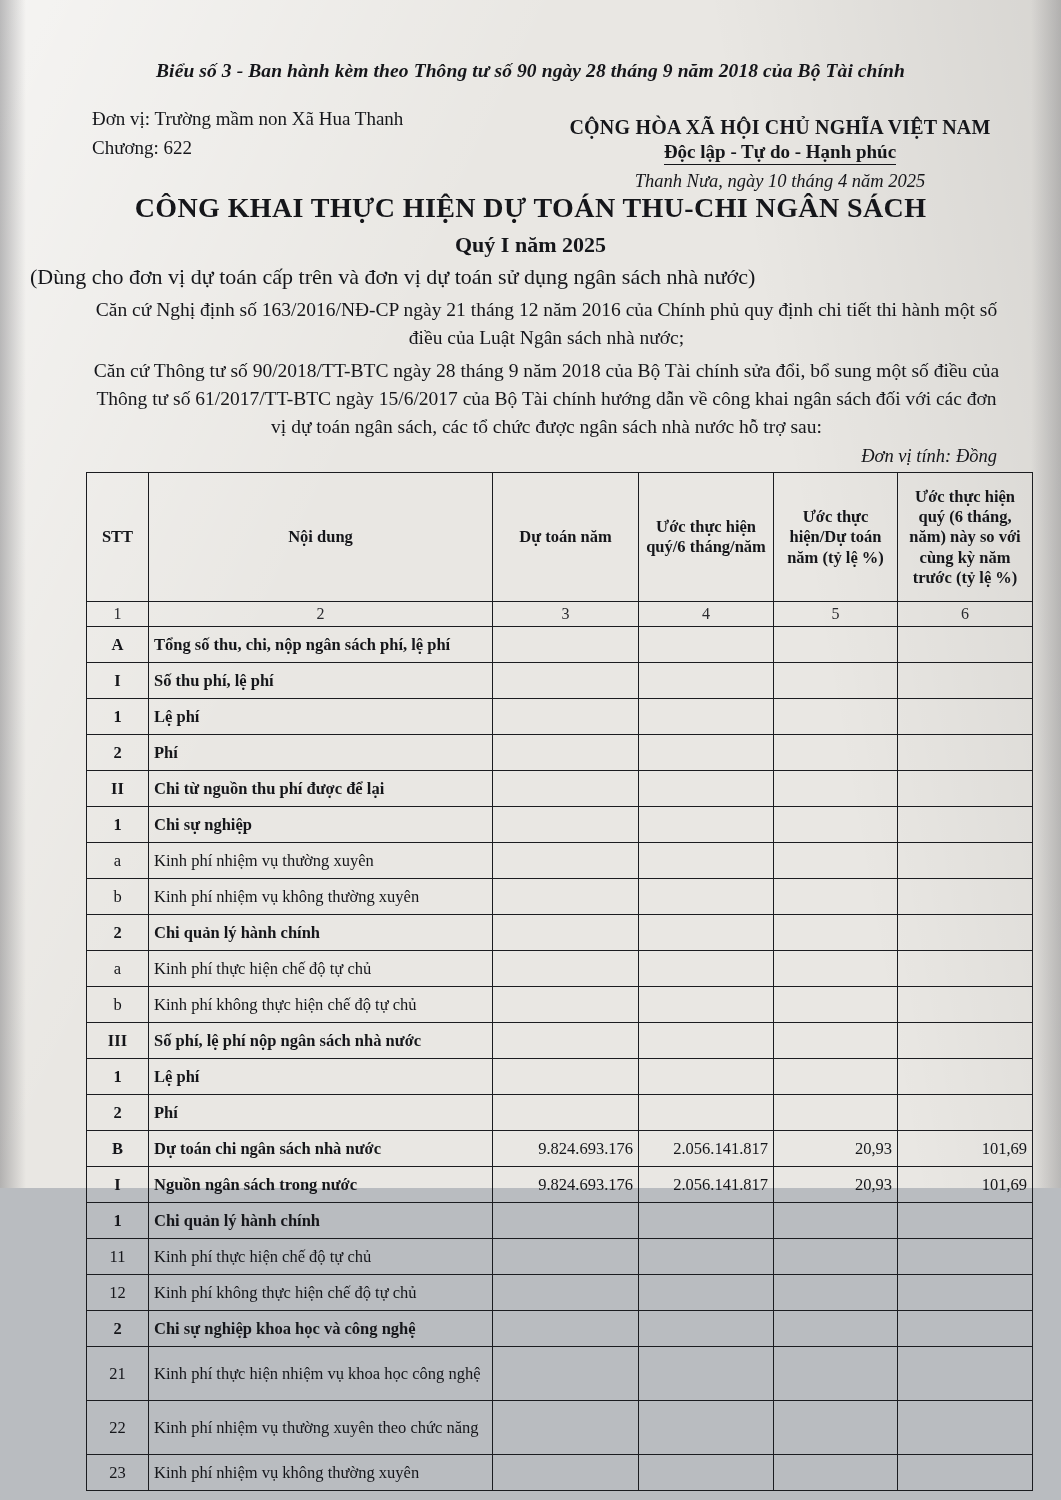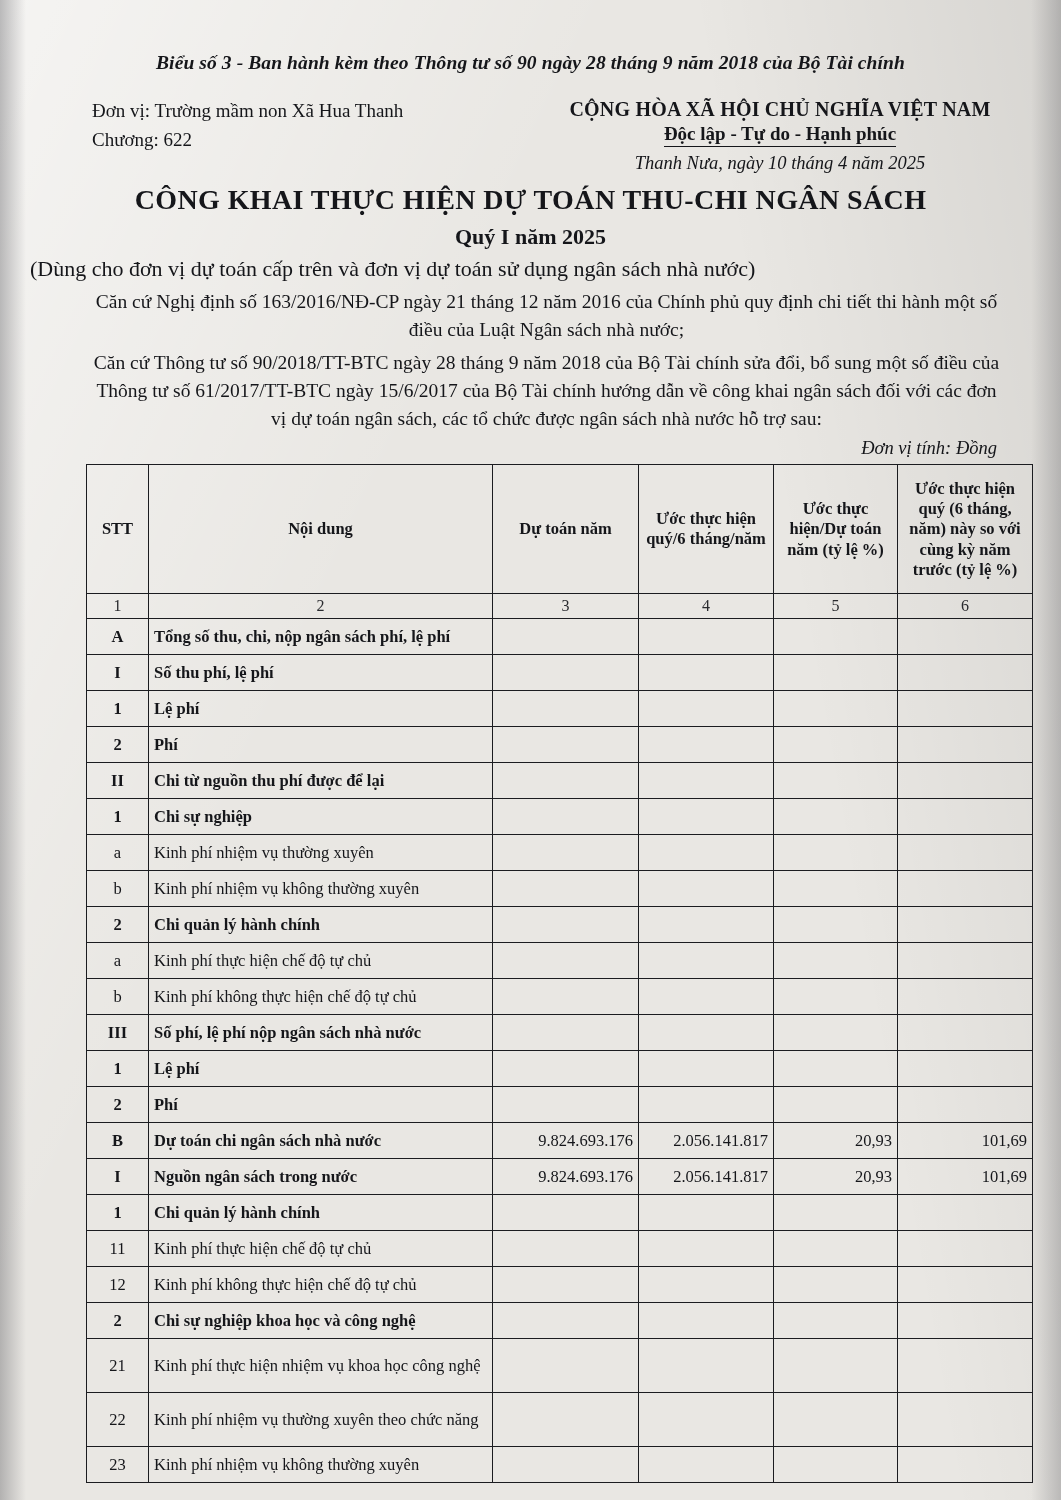--- a/index.html
+++ b/index.html
@@ -10,27 +10,27 @@
   body {
     width: 1061px;
     height: 1500px;
     font-family: "Liberation Serif", serif;
     color: #15161a;
     overflow: hidden;
   }
   .page {
     position: relative;
     width: 1061px;
-    height: 1500px;
+    height: 1188px;
     background: #e9e7e3;
     background-image:
       linear-gradient(115deg, rgba(255,255,255,0.55) 0%, rgba(255,255,255,0.0) 35%),
       linear-gradient(260deg, rgba(0,0,0,0.08) 0%, rgba(0,0,0,0.0) 28%);
     box-sizing: border-box;
-    padding: 8px 30px;
+    padding: 16px 30px;
   }
   
   .page:before {
     content: "";
     position: absolute;
     left: 0; top: 0; bottom: 0;
     width: 26px;
     background: linear-gradient(to right, rgba(90,90,95,0.38), rgba(255,255,255,0));
     pointer-events: none;
   }
@@ -60,21 +60,21 @@
   .hdr-left {
     position: absolute;
     left: 62px;
     top: 0;
     font-size: 19px;
     line-height: 1.55;
   }
   .hdr-right {
     position: absolute;
     left: 490px;
-    top: 2px;
+    top: 12px;
     width: 520px;
     text-align: center;
   }
   .nation {
     font-weight: bold;
     font-size: 20px;
     letter-spacing: 0.2px;
   }
   .motto {
     font-weight: bold;

